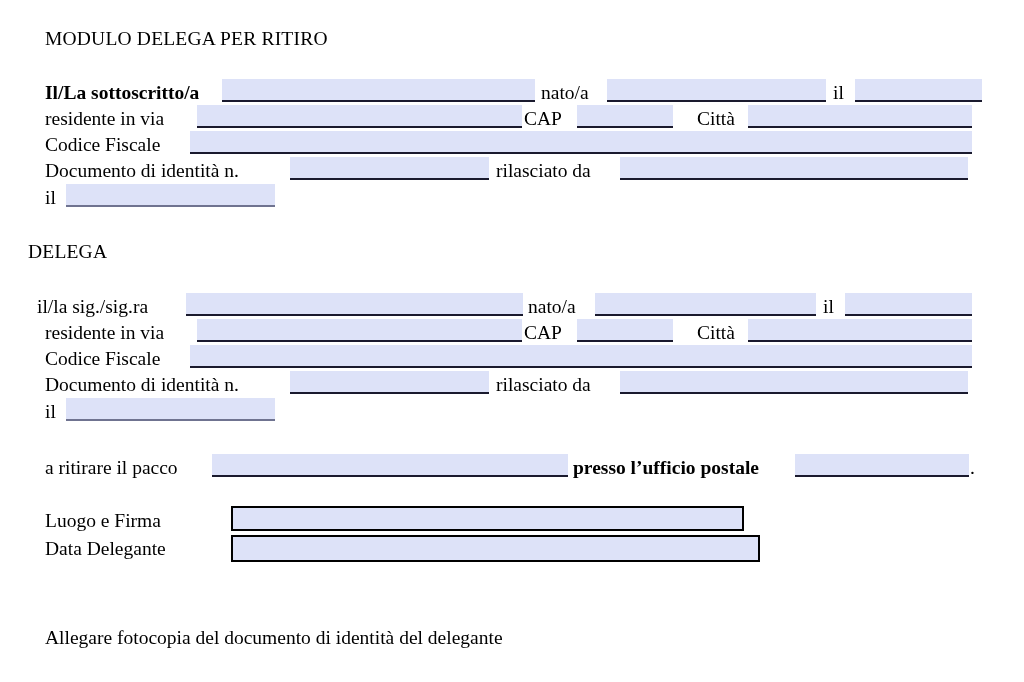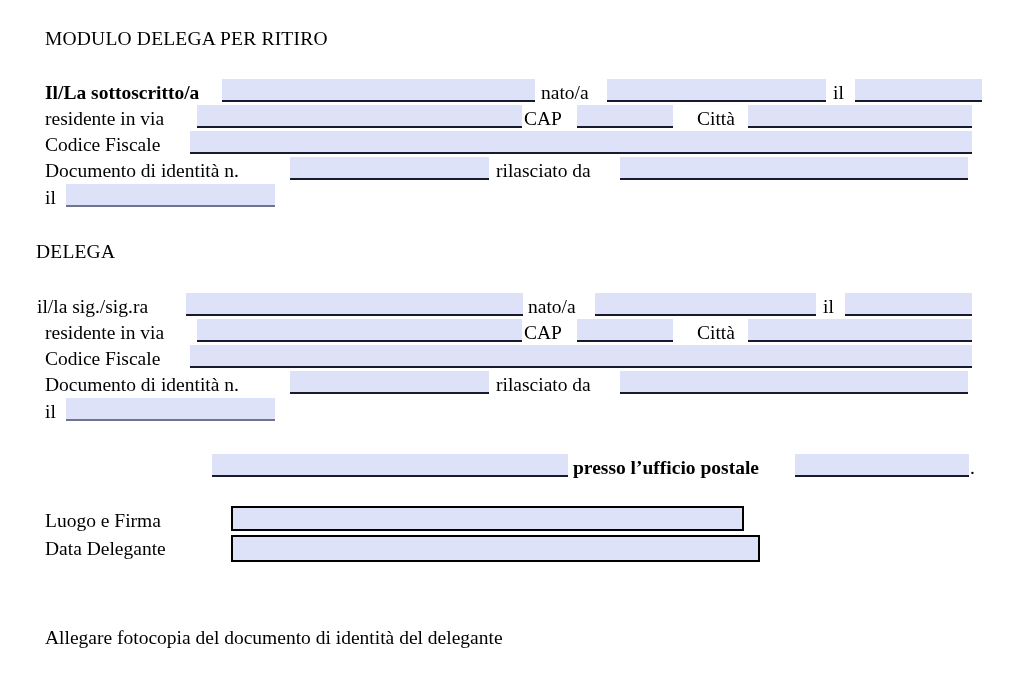--- a/index.html
+++ b/index.html
@@ -94,21 +94,21 @@
 
   <div class="lbl" style="left:45px; top:159px;">Documento di identità n.</div>
   <div class="fld" style="left:290px; top:157px; width:199px; height:23px;"></div>
 
   <div class="lbl" style="left:496px; top:159px;">rilasciato da</div>
   <div class="fld" style="left:620px; top:157px; width:348px; height:23px;"></div>
 
   <div class="lbl" style="left:45px; top:186px;">il</div>
   <div class="fld light" style="left:66px; top:184px; width:209px; height:23px;"></div>
 
-  <div class="heading" style="left:36px; top:240px;">DELEGA</div>
+  <div class="heading" style="left:28px; top:240px;">DELEGA</div>
 
   <div class="lbl" style="left:37px; top:295px;">il/la sig./sig.ra</div>
   <div class="fld" style="left:186px; top:293px; width:337px; height:23px;"></div>
 
   <div class="lbl" style="left:528px; top:295px;">nato/a</div>
   <div class="fld" style="left:595px; top:293px; width:221px; height:23px;"></div>
 
   <div class="lbl" style="left:823px; top:295px;">il</div>
   <div class="fld" style="left:845px; top:293px; width:127px; height:23px;"></div>
 
@@ -126,20 +126,21 @@
 
   <div class="lbl" style="left:45px; top:373px;">Documento di identità n.</div>
   <div class="fld" style="left:290px; top:371px; width:199px; height:23px;"></div>
 
   <div class="lbl" style="left:496px; top:373px;">rilasciato da</div>
   <div class="fld" style="left:620px; top:371px; width:348px; height:23px;"></div>
 
   <div class="lbl" style="left:45px; top:400px;">il</div>
   <div class="fld light" style="left:66px; top:398px; width:209px; height:23px;"></div>
 
+  <div class="lbl" style="left:45px; top:456px;">a ritirare il pacco</div>
   <div class="fld" style="left:212px; top:454px; width:356px; height:23px;"></div>
 
   <div class="lbl" style="left:573px; top:456px;font-weight:bold;">presso l’ufficio postale</div>
   <div class="fld" style="left:795px; top:454px; width:174px; height:23px;"></div>
   <div class="lbl" style="left:970px; top:456px;">.</div>
 
   <div class="lbl" style="left:45px; top:509px;">Luogo e Firma</div>
   <div class="boxfld" style="left:231px; top:506px; width:513px; height:25px;"></div>
 
   <div class="lbl" style="left:45px; top:537px;">Data Delegante</div>

